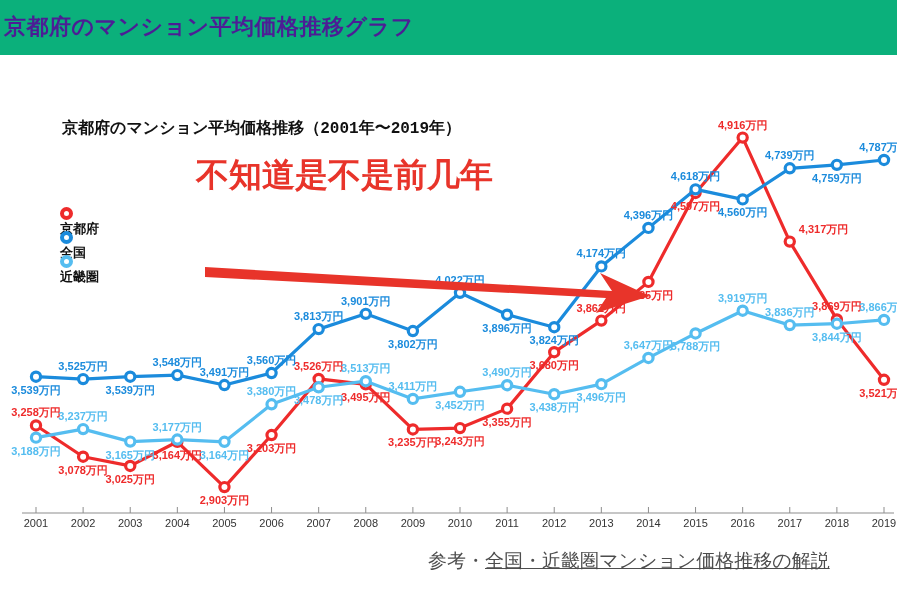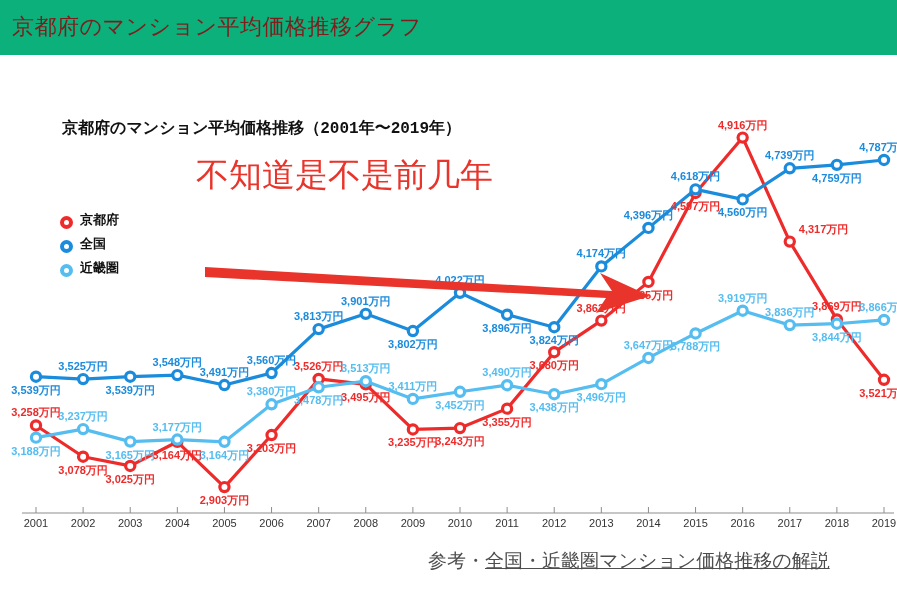--- a/index.html
+++ b/index.html
@@ -10,44 +10,44 @@
     overflow:hidden;position:relative;
   }
   #page{position:relative;width:897px;height:598px;}
 
   
   #header-banner{
     position:absolute;left:0;top:0;width:897px;height:55px;
     background:#0bb07b;
   }
   #header-title{
-    position:absolute;left:12px;top:12px;
-    color:#7f1d1d;font-size:22px;font-weight:normal;
+    position:absolute;left:4px;top:12px;
+    color:#4c1d95;font-size:22px;font-weight:bold;
     letter-spacing:0.5px;white-space:nowrap;
   }
 
   
   #chart-area{position:absolute;left:0;top:55px;width:897px;height:485px;}
 
   #chart-title{
     position:absolute;left:62px;top:63px;
     font-size:16px;font-weight:bold;color:#111111;white-space:nowrap;font-family:Liberation Mono, monospace;
   }
 
   
   #annotation{
     position:absolute;left:196px;top:100px;
     color:#e8342a;font-size:33px;line-height:40px;
-    white-space:nowrap;font-weight:normal;
+    white-space:nowrap;font-weight:bold;
   }
   #annotation .l2{display:block;}
 
   
   #legend{position:absolute;left:60px;top:152px;}
-  .legend-row{display:flex;align-items:flex-end;height:22px;margin-bottom:2px;}
+  .legend-row{display:flex;align-items:flex-start;height:22px;margin-bottom:2px;flex-direction:column;}
   .legend-marker{
     width:13px;height:13px;border-radius:50%;
     border:4px solid #ee2b2b;background:#ffffff;box-sizing:border-box;
     margin-right:7px;flex:0 0 auto;
   }
   .legend-marker.s1{border-color:#ee2b2b;}
   .legend-marker.s2{border-color:#1b8bdc;}
   .legend-marker.s3{border-color:#55bdf0;}
   .legend-label{font-size:13px;font-weight:bold;color:#111111;white-space:nowrap;}
 

